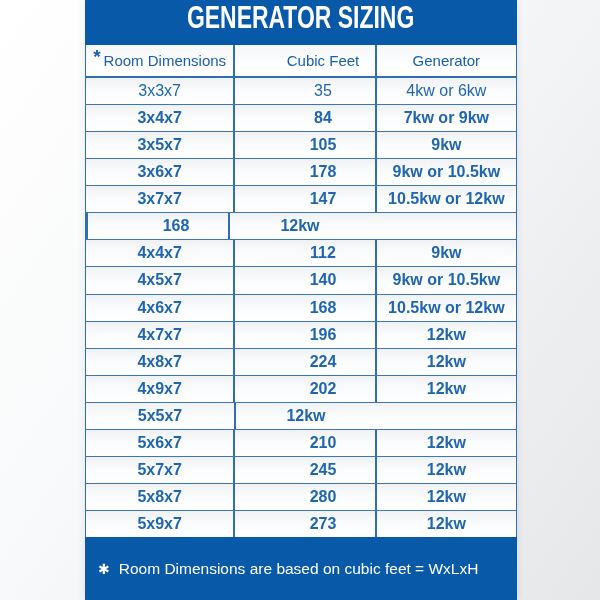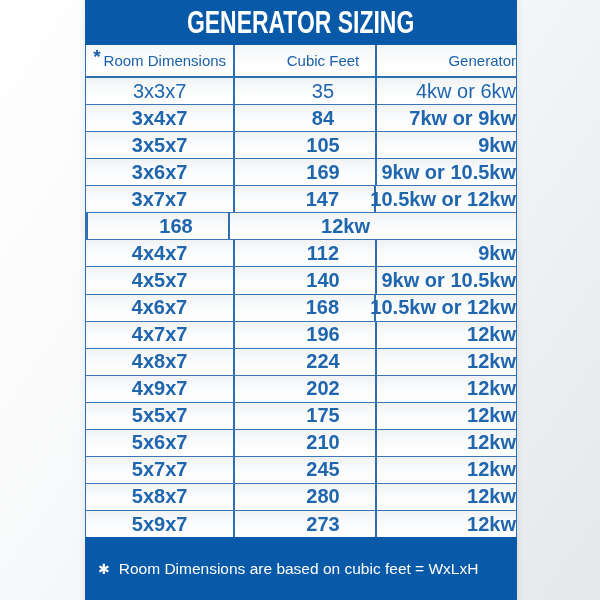--- a/index.html
+++ b/index.html
@@ -22,21 +22,20 @@
     height: 600px;
     background: #0859a7;
     display: flex;
     flex-direction: column;
     box-shadow: 0 0 8px rgba(40,50,70,0.10);
   }
   .title-band {
     height: 45px;
     flex: 0 0 45px;
     display: flex;
-    align-items: center;
     justify-content: center;
     overflow: hidden;
   }
   .title-text {
     color: #ffffff;
     font-size: 31px;
     font-weight: bold;
     letter-spacing: 0px;
     display: inline-block;
     transform: scaleX(0.74);
@@ -69,26 +68,26 @@
   .row + .row {
     border-top: 1px solid #3b77b5;
     font-weight: bold;
   }
   .cell {
     box-sizing: border-box;
     display: flex;
     align-items: center;
     justify-content: center;
     color: #2066ae;
-    font-size: 20px;
+    font-size: 16px;
     white-space: nowrap;
   }
   .c1 { width: 148px; }
   .c2 { width: 142px; border-left: 2px solid #2e6fb0; padding-left: 36px; }
-  .c3 { width: 142px; border-left: 2px solid #2e6fb0; justify-content: flex-end; }
+  .c3 { width: 142px; border-left: 2px solid #2e6fb0; }
   .hcell {
     font-size: 15px;
     color: #1a5fa9;
   }
   .note-sym {
     font-size: 19px;
     font-weight: bold;
     position: relative;
     top: -4px;
     margin-right: 3px;
@@ -146,21 +145,21 @@
   </div>
 
   <div class="row">
     <div class="cell c1">3x5x7</div>
     <div class="cell c2">105</div>
     <div class="cell c3">9kw</div>
   </div>
 
   <div class="row">
     <div class="cell c1">3x6x7</div>
-    <div class="cell c2">169</div>
+    <div class="cell c2">178</div>
     <div class="cell c3">9kw or 10.5kw</div>
   </div>
 
   <div class="row">
     <div class="cell c1">3x7x7</div>
     <div class="cell c2">147</div>
     <div class="cell c3">10.5kw or 12kw</div>
   </div>
 
   <div class="row">
@@ -199,21 +198,20 @@
   </div>
 
   <div class="row">
     <div class="cell c1">4x9x7</div>
     <div class="cell c2">202</div>
     <div class="cell c3">12kw</div>
   </div>
 
   <div class="row">
     <div class="cell c1">5x5x7</div>
-    <div class="cell c2">175</div>
     <div class="cell c3">12kw</div>
   </div>
 
   <div class="row">
     <div class="cell c1">5x6x7</div>
     <div class="cell c2">210</div>
     <div class="cell c3">12kw</div>
   </div>
 
   <div class="row">

